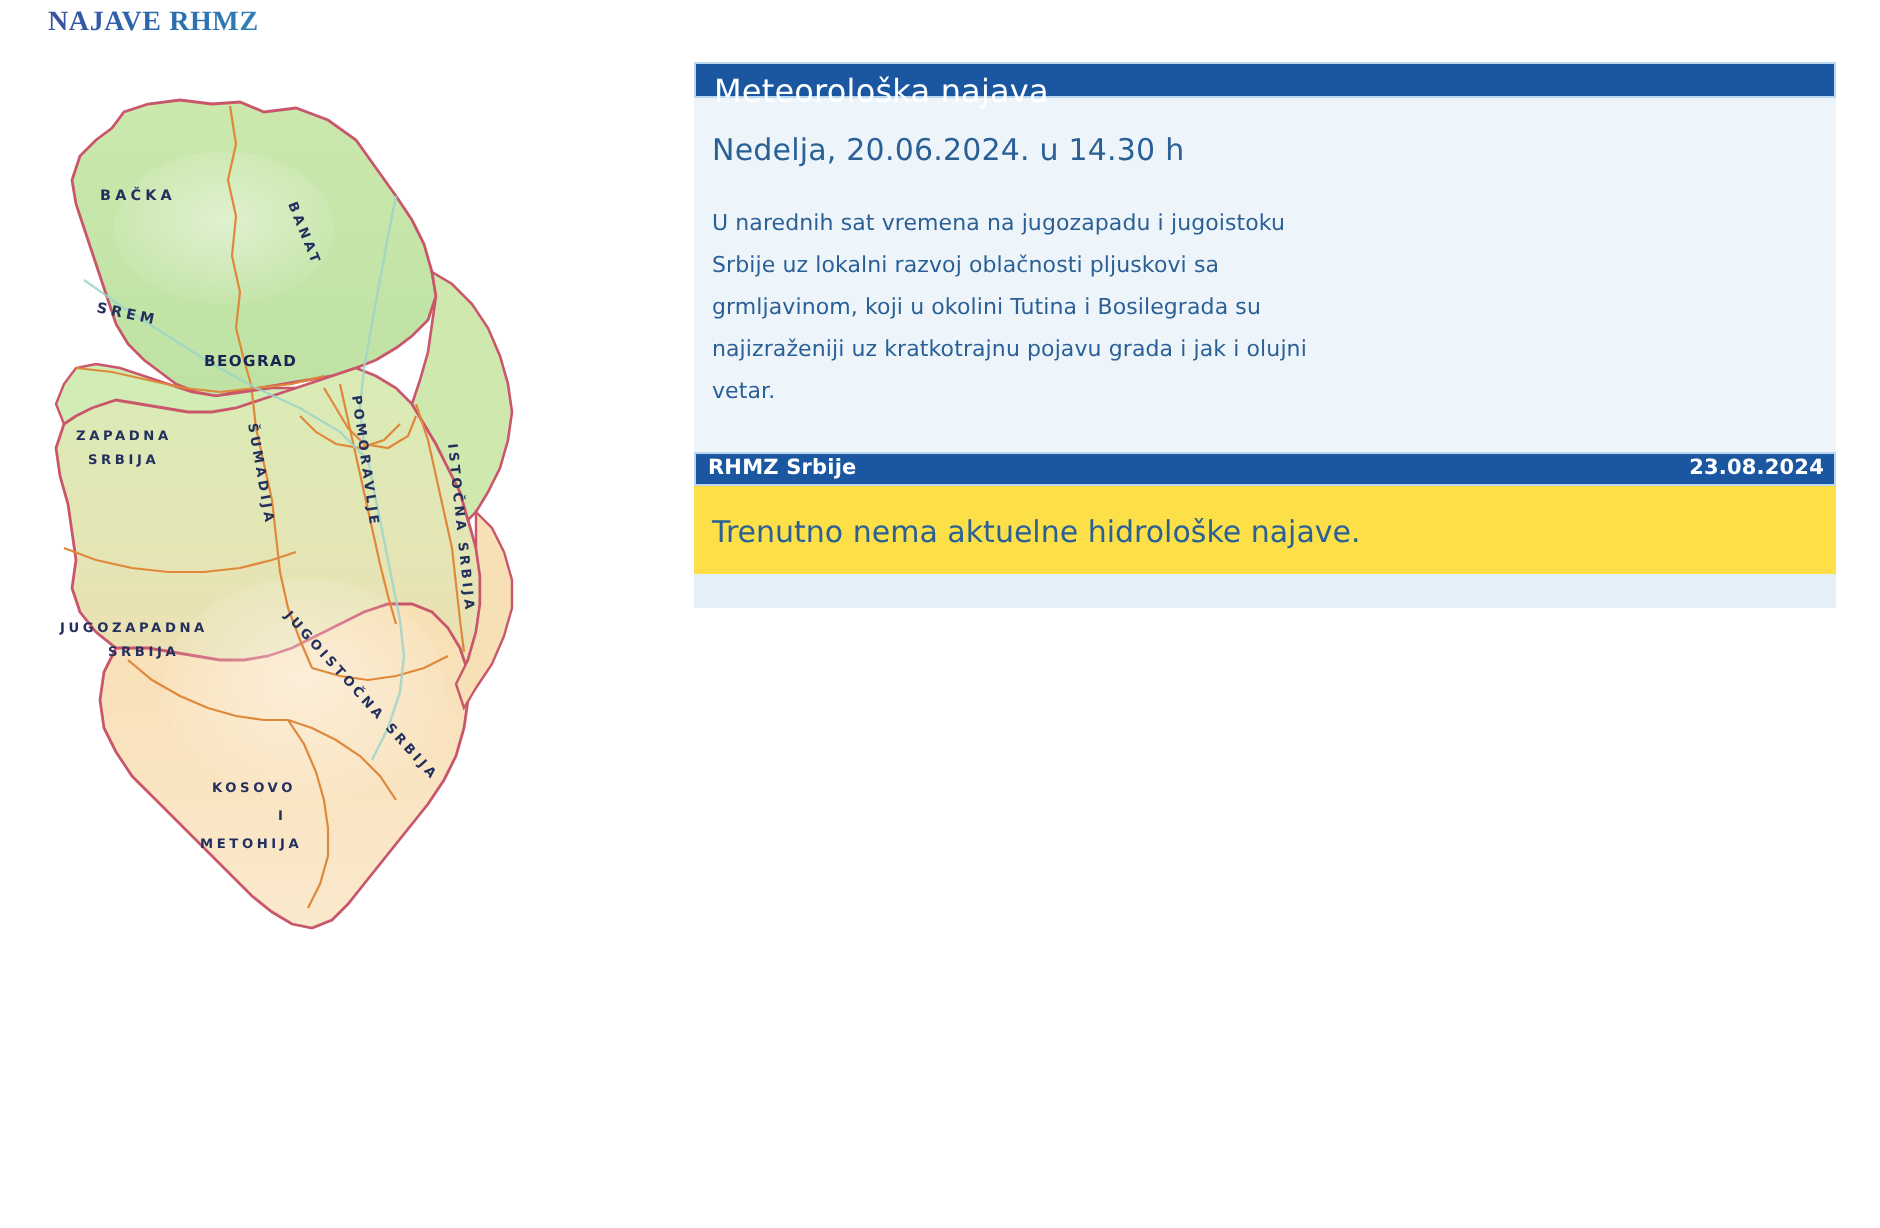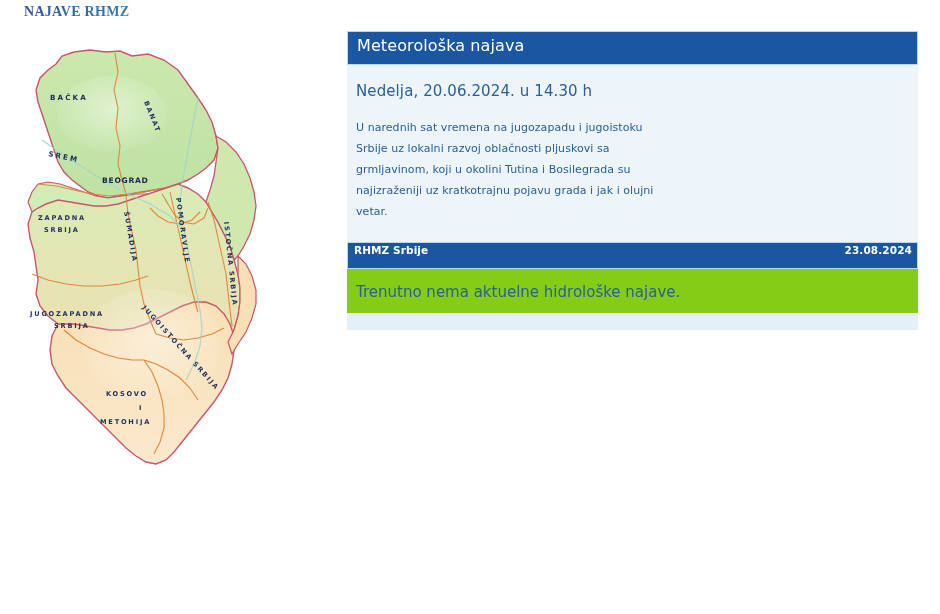--- a/index.html
+++ b/index.html
@@ -72,21 +72,21 @@
 
   .bar {
     background: #1a57a0;
     border: 1px solid #b9d7ee;
     box-sizing: border-box;
     color: #ffffff;
     position: relative;
   }
 
   .bar-title {
-    height: 34px;
+    height: 18px;
     line-height: 28px;
     padding-left: 9px;
     font-size: 16px;
     letter-spacing: 0.1px;
   }
 
   .spacer-sm { height: 10px; background: #edf5fb; }
 
   .datetime {
     background: #edf5fb;
@@ -125,32 +125,32 @@
     padding-left: 0px;
     margin-left: -1px;
     line-height: 21px;
   }
 
   .src-bar {
     background: #1a57a0;
     border: 1px solid #b9d7ee;
     box-sizing: border-box;
     color: #ffffff;
-    height: 27px;
+    height: 17px;
     line-height: 15px;
     font-size: 10.5px;
     font-weight: bold;
     display: flex;
     justify-content: space-between;
     padding: 0 5px 0 6px;
     letter-spacing: 0.1px;
   }
 
   .hydro-text {
-    background: #84cc16;
+    background: #fde047;
     color: #2a6096;
     font-size: 15px;
     padding: 14px 0 12px 9px;
   }
 
   .footer-strip {
     background: #e4eff8;
     height: 17px;
   }
   .tail-white { height: 6px; background: #ffffff; }

